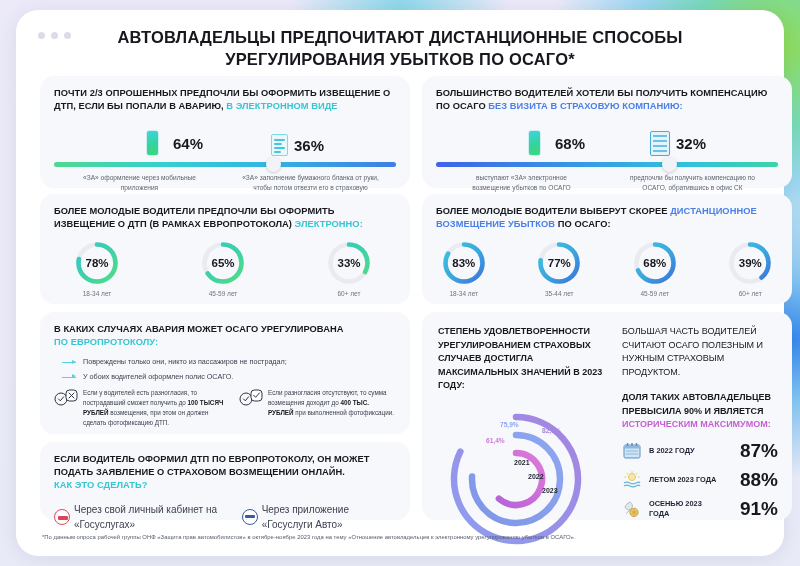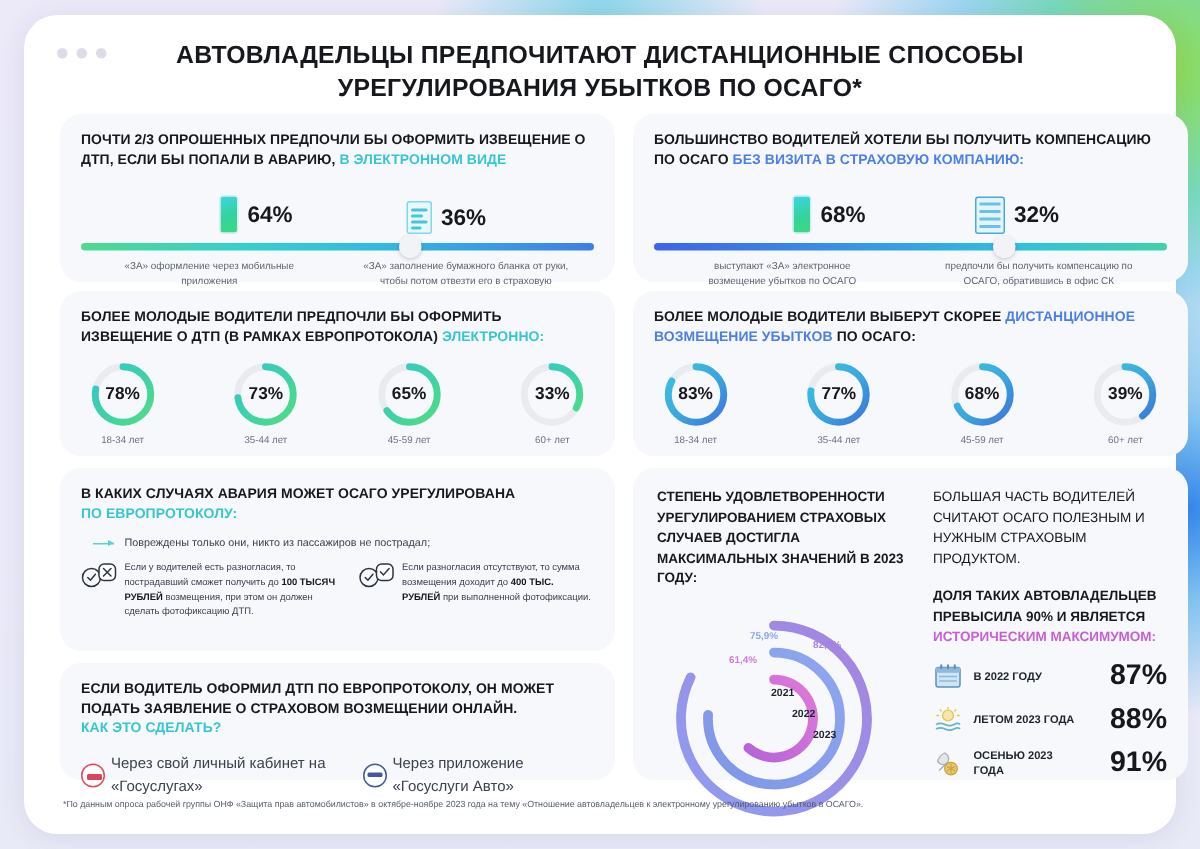--- a/index.html
+++ b/index.html
@@ -58,21 +58,21 @@
   }
   .acc-teal { color:#36c6d3; }
   .acc-blue { color:#4a7fe8; }
   .acc-pink { color:#c55fd4; }
 
   
   .row-top { position:absolute; left:24px; top:66px; width:752px; display:flex; gap:12px; }
   .top-card { width:370px; height:112px; padding:11px 14px 0 14px; }
 
   .ic-row { display:flex; align-items:flex-end; margin-top:9px; height:34px; }
-  .ic-left { display:flex; align-items:center; gap:6px; margin-left:92px; }
+  .ic-left { display:flex; align-items:center; gap:14px; margin-left:92px; }
   .ic-right { display:flex; align-items:center; gap:6px; margin-left:auto; margin-right:72px;}
   .pct { font-size:15px; font-weight:bold; color:#16181d; }
 
   .phone-ic { width:13px; height:26px; border-radius:3px;
      background:linear-gradient(160deg,#3ad6e4 0%, #35d39a 55%, #3fd77f 100%);
      border:1.4px solid #cfeef4; }
   .doc-ic { width:17px;height:22px; background:#eaf7fb; border:1.2px solid #7fd9ea; border-radius:2px;
      position:relative; }
   .doc-ic i { position:absolute; left:2px; height:1.6px; background:#45c6de; display:block; border-radius:1px;}
   .bld-ic { width:20px;height:25px; background:#e4f4fb; border:1.4px solid #4aa8dd; border-radius:2px; position:relative;}
@@ -231,30 +231,20 @@
                 <circle cx="23" cy="23" r="18.5" fill="none" stroke="url(#grGreen)" stroke-width="4.6" stroke-linecap="round" stroke-dasharray="90.67 116.24"></circle>
               </svg>
               <div class="val">78%</div>
             </div>
             <div class="age">18-34 лет</div>
           </div>
           <div class="dn">
             <div class="ring">
               <svg width="46" height="46" viewBox="0 0 46 46">
                 <circle cx="23" cy="23" r="18.5" fill="none" stroke="#e9ebf0" stroke-width="4.6"></circle>
-                <circle cx="23" cy="23" r="18.5" fill="none" stroke="url(#grGreen)" stroke-width="4.6" stroke-linecap="round" stroke-dasharray="84.85 116.24"></circle>
-              </svg>
-              <div class="val">73%</div>
-            </div>
-            <div class="age">35-44 лет</div>
-          </div>
-          <div class="dn">
-            <div class="ring">
-              <svg width="46" height="46" viewBox="0 0 46 46">
-                <circle cx="23" cy="23" r="18.5" fill="none" stroke="#e9ebf0" stroke-width="4.6"></circle>
                 <circle cx="23" cy="23" r="18.5" fill="none" stroke="url(#grGreen)" stroke-width="4.6" stroke-linecap="round" stroke-dasharray="75.56 116.24"></circle>
               </svg>
               <div class="val">65%</div>
             </div>
             <div class="age">45-59 лет</div>
           </div>
           <div class="dn">
             <div class="ring">
               <svg width="46" height="46" viewBox="0 0 46 46">
                 <circle cx="23" cy="23" r="18.5" fill="none" stroke="#e9ebf0" stroke-width="4.6"></circle>
@@ -320,20 +310,24 @@
 
   <div class="panel euro-card">
     <div class="ph">
       <span>В КАКИХ СЛУЧАЯХ АВАРИЯ МОЖЕТ ОСАГО УРЕГУЛИРОВАНА</span><br>
       <span class="acc-teal">ПО ЕВРОПРОТОКОЛУ:</span>
     </div>
     <div class="bullets" id="euro-bullets">
         <div>
           <span class="arr"></span>
           <span>Повреждены только они, никто из пассажиров не пострадал;</span>
+        </div>
+        <div>
+          <span class="arr"></span>
+          <span>У обоих водителей оформлен полис ОСАГО.</span>
         </div>
       </div>
     <div class="two-notes">
       <div class="note" style="width:175px">
         <div class="cc">
           <svg width="24" height="17" viewBox="0 0 24 17">
             <circle cx="7" cy="10" r="6" fill="none" stroke="#2c3342" stroke-width="1"></circle>
             <path d="M4.5 10 L6.3 11.8 L9.6 7.8" fill="none" stroke="#2c3342" stroke-width="1" stroke-linecap="round"></path>
             <rect x="12" y="1" width="11" height="11" rx="3.4" fill="#fff" stroke="#2c3342" stroke-width="1"></rect>
             <path d="M15 4 L20 9 M20 4 L15 9" stroke="#2c3342" stroke-width="1" stroke-linecap="round"></path>

